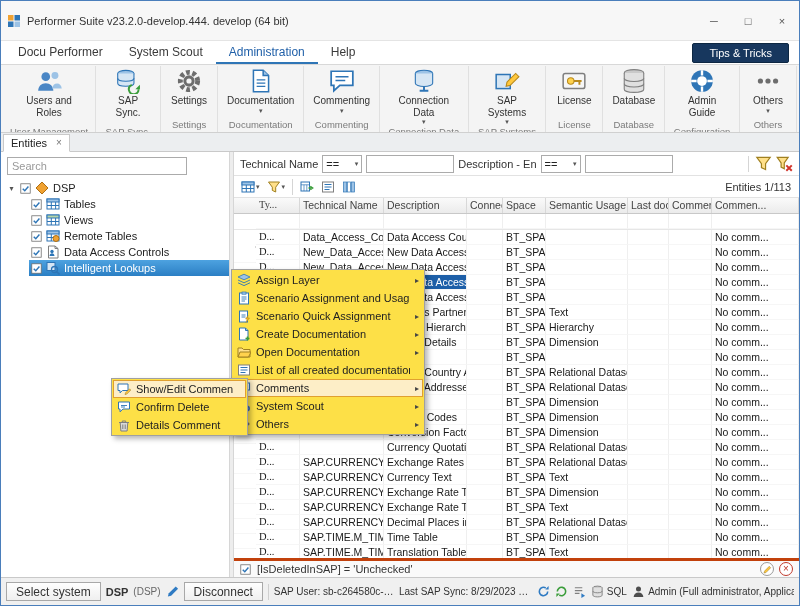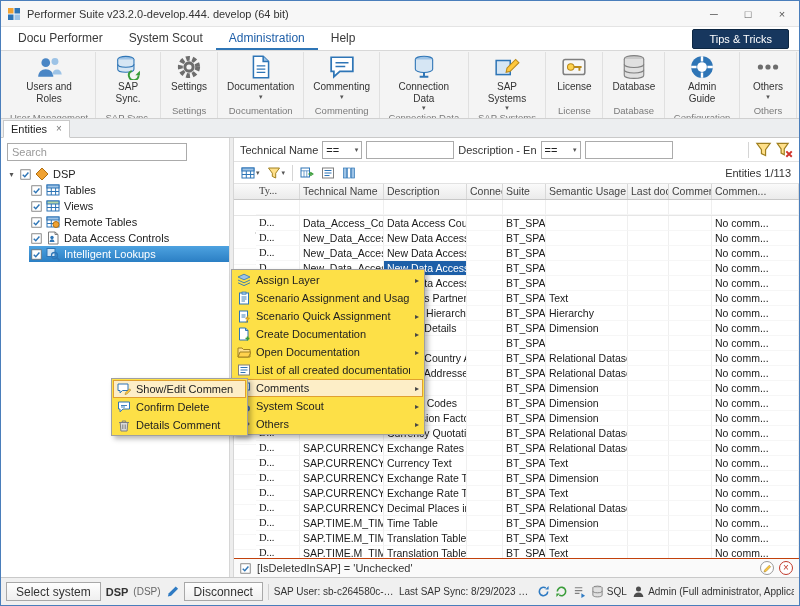--- a/index.html
+++ b/index.html
@@ -4,21 +4,21 @@
 <style>
   *{margin:0;padding:0;box-sizing:border-box;}
   html,body{width:800px;height:606px;overflow:hidden;}
   body{font-family:"Liberation Sans",sans-serif;font-size:11px;color:#222;background:#888;}
   .window{width:800px;height:606px;border:1px solid #4a7ebb;background:#f0f0f0;display:flex;flex-direction:column;position:relative;}
 
   .ic{display:inline-flex;width:14px;height:14px;flex:none;}
   .ic svg{width:100%;height:100%;display:block;}
 
   
-  .titlebar{height:26px;background:#f7f7f7;display:flex;align-items:center;gap:6px;padding:0 0 0 6px;border-bottom:1px solid #e4e4e4;flex:none;}
+  .titlebar{height:40px;background:#f7f7f7;display:flex;align-items:center;gap:6px;padding:0 0 0 6px;border-bottom:1px solid #e4e4e4;flex:none;}
   .titlebar .title{font-size:11px;color:#333;white-space:nowrap;}
   .win-controls{margin-left:auto;display:flex;height:100%;}
   .win-btn{width:34px;height:100%;display:flex;align-items:center;justify-content:center;color:#555;font-size:11px;}
 
   
   .menubar{height:24px;background:#fff;display:flex;align-items:center;padding:0 4px;border-bottom:1px solid #d8d8d8;flex:none;}
   .mtab{padding:4px 13px 3px;font-size:12px;color:#3a3a3a;white-space:nowrap;border-bottom:2px solid transparent;}
   .mtab.active{color:#1f5fa8;border-bottom:2px solid #2e75b6;}
   .tips-btn{margin-left:auto;margin-right:6px;background:#17375e;color:#fff;font-size:11px;padding:3px 16px;border-radius:2px;border:1px solid #0d2742;white-space:nowrap;}
 
@@ -76,21 +76,21 @@
   .trow{display:flex;height:15px;}
   .c{padding:0 3px;border-right:1px solid #efefef;border-bottom:1px solid #f6f6f6;overflow:hidden;white-space:nowrap;font-size:10.5px;line-height:14px;color:#1a1a1a;}
   .icon-cell{display:flex;align-items:center;justify-content:center;padding:0;}
   .icon-cell .ic{width:12px;height:12px;}
   .w0{width:22px;flex:none;margin-top:48px;}.w1{width:44px;flex:none;font-family:Liberation Serif, serif;}.w2{width:84px;flex:none;}.w3{width:83px;flex:none;}
   .w4{width:36px;flex:none;}.w5{width:43px;flex:none;}.w6{width:82px;flex:none;}.w7{width:41px;flex:none;}
   .w8{width:43px;flex:none;}.w9{flex:1;min-width:0;}
   .selcell{background:#1d5fa8;color:#fff;}
 
   
-  .bfilter{height:19px;flex:none;border-top:1px solid #c2410c;background:#fafafa;display:flex;align-items:center;gap:6px;padding:0 6px;}
+  .bfilter{height:19px;flex:none;border-top:3px solid #c2410c;background:#fafafa;display:flex;align-items:center;gap:6px;padding:0 6px;}
   .bfilter .cbx{width:11px;height:11px;}
   .bftext{color:#333;white-space:nowrap;}
   .bfx{margin-left:auto;display:flex;gap:5px;align-items:center;}
   .roundbtn{width:14px;height:14px;border-radius:50%;border:1px solid #9a9a9a;background:#fff;display:flex;align-items:center;justify-content:center;}
   .roundbtn .ic{width:9px;height:9px;}
   .roundbtn.close{border-color:#c0392b;color:#c0392b;font-size:10px;line-height:10px;}
 
   
   .statusbar{height:28px;flex:none;background:#f0f0f0;border-top:1px solid #c9c9c9;display:flex;align-items:center;gap:5px;padding:0 5px;font-size:10px;color:#333;overflow:hidden;}
   .sbtn{height:19px;border:1px solid #a8a8a8;background:linear-gradient(#fefefe,#efefef);padding:0 9px;display:flex;align-items:center;font-family:"Liberation Sans",sans-serif;font-size:12px;color:#333;white-space:nowrap;}
@@ -495,21 +495,21 @@
         <span class="counter">Entities 1/113</span>
       </div>
 
       <div class="grid">
         <div class="ghead">
             <div class="hc w0">Icon</div>
             <div class="hc w1">Ty...</div>
             <div class="hc w2">Technical Name</div>
             <div class="hc w3">Description</div>
             <div class="hc w4">Connecti...</div>
-            <div class="hc w5">Suite</div>
+            <div class="hc w5">Space</div>
             <div class="hc w6">Semantic Usage</div>
             <div class="hc w7">Last doc...</div>
             <div class="hc w8">Commen...</div>
             <div class="hc w9">Commen...</div>
           </div>
         <div class="gnew">
           <div class="c w0 icon-cell">
               <span class="ic">
                 <svg viewBox="0 0 14 14">
                   <path d="M1.5 12.5l.9-3L9.7 2l2.3 2.3-7.3 7.5z" fill="#ffc83d" stroke="#8c6d1f" stroke-width=".7"></path>

